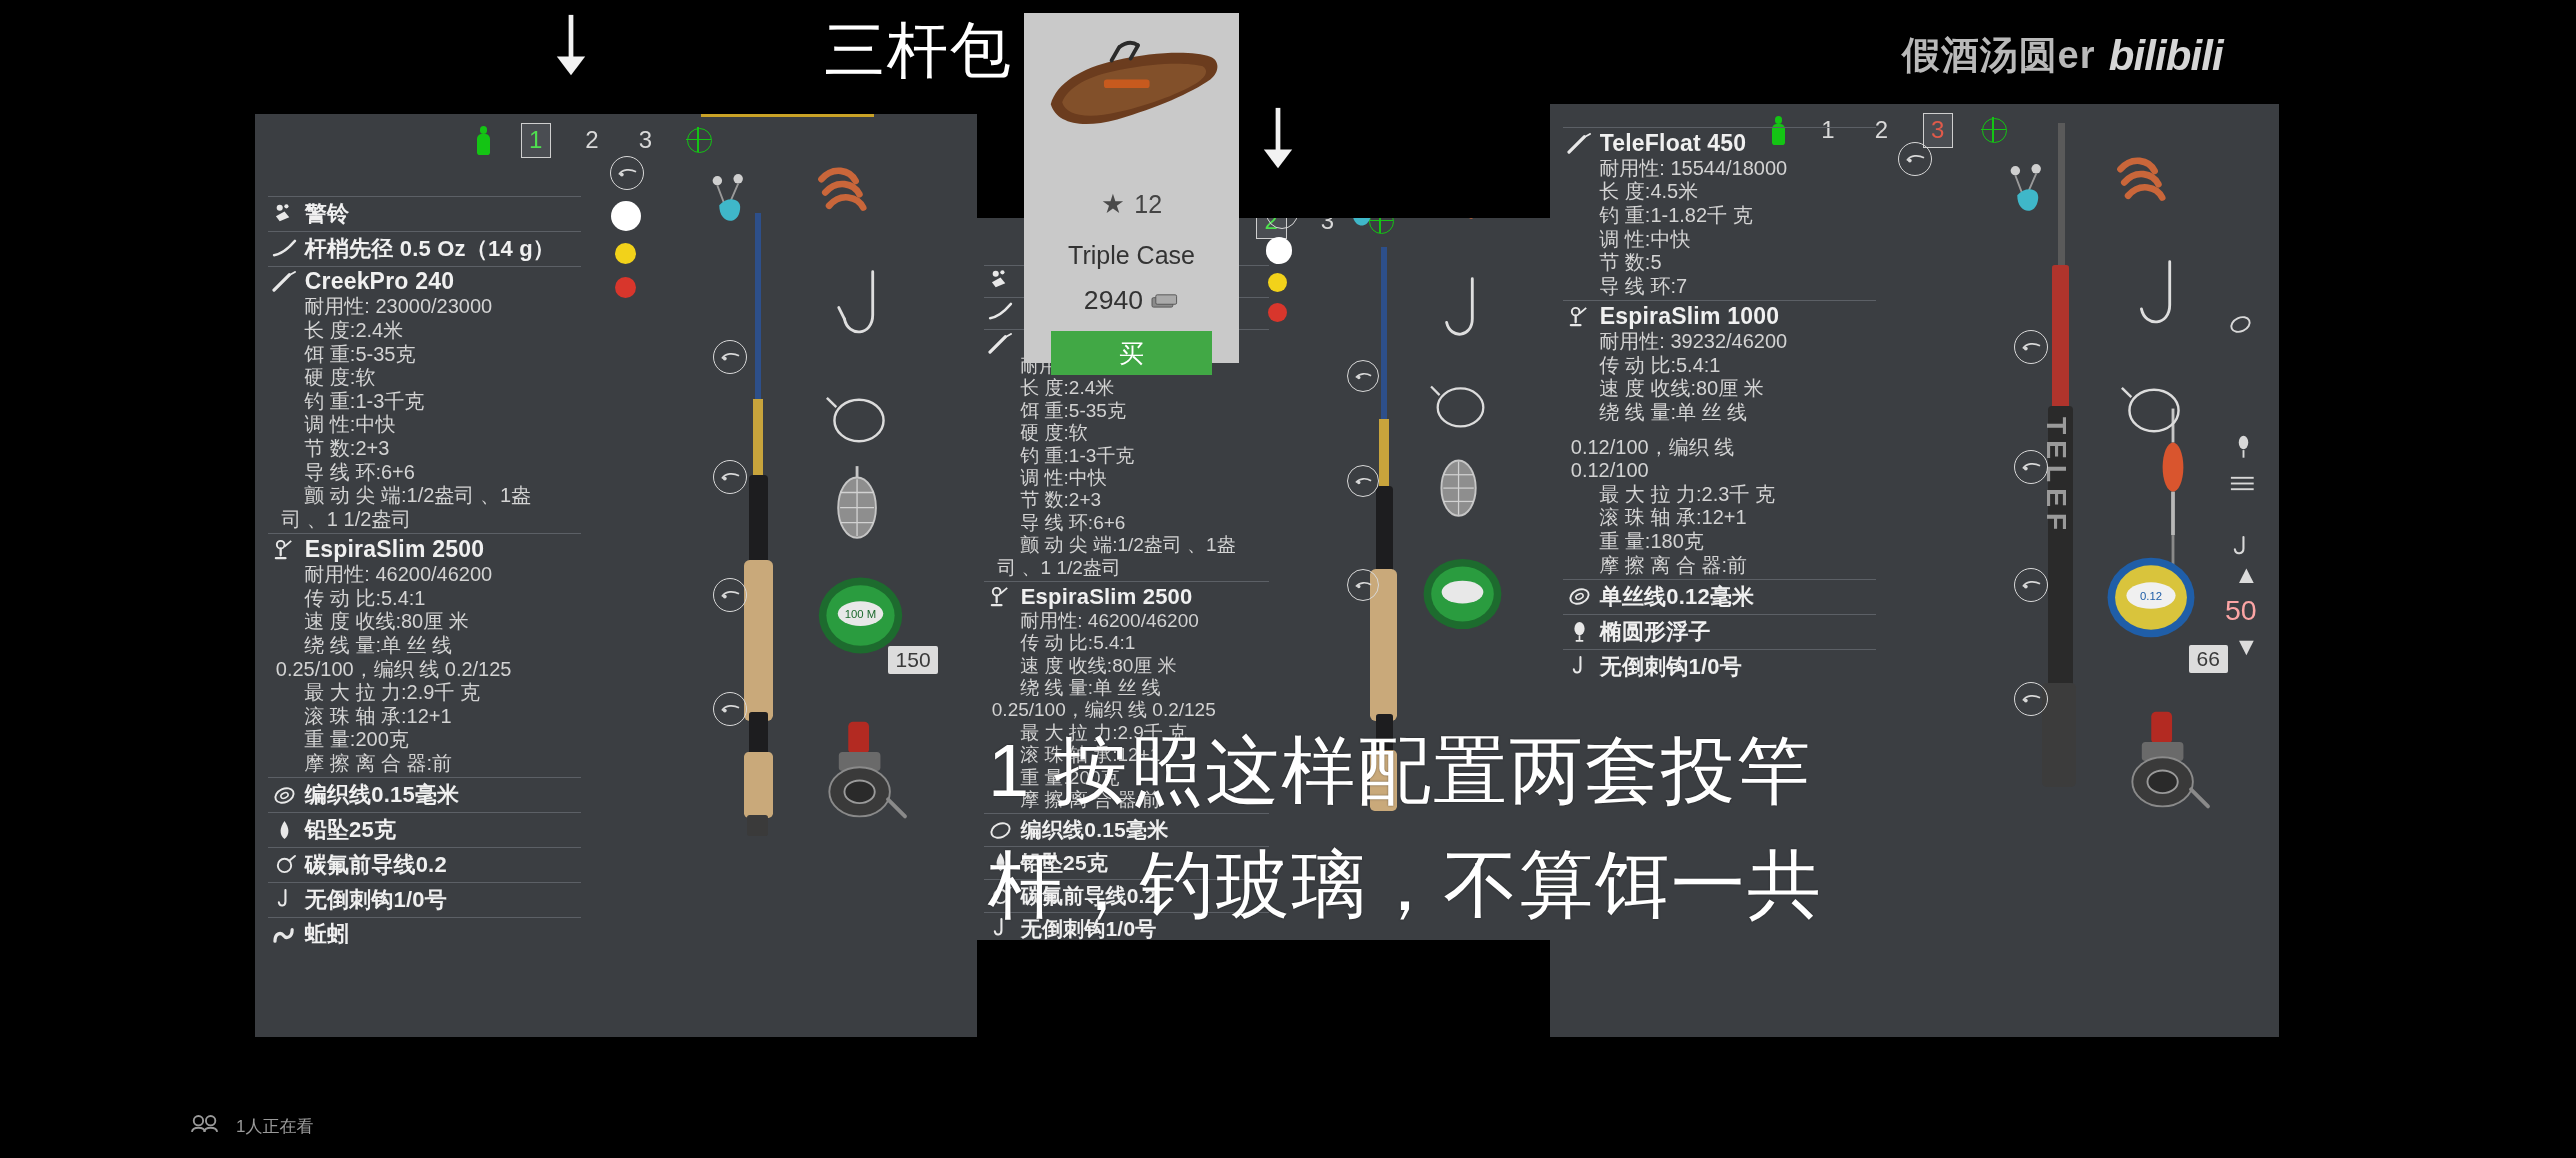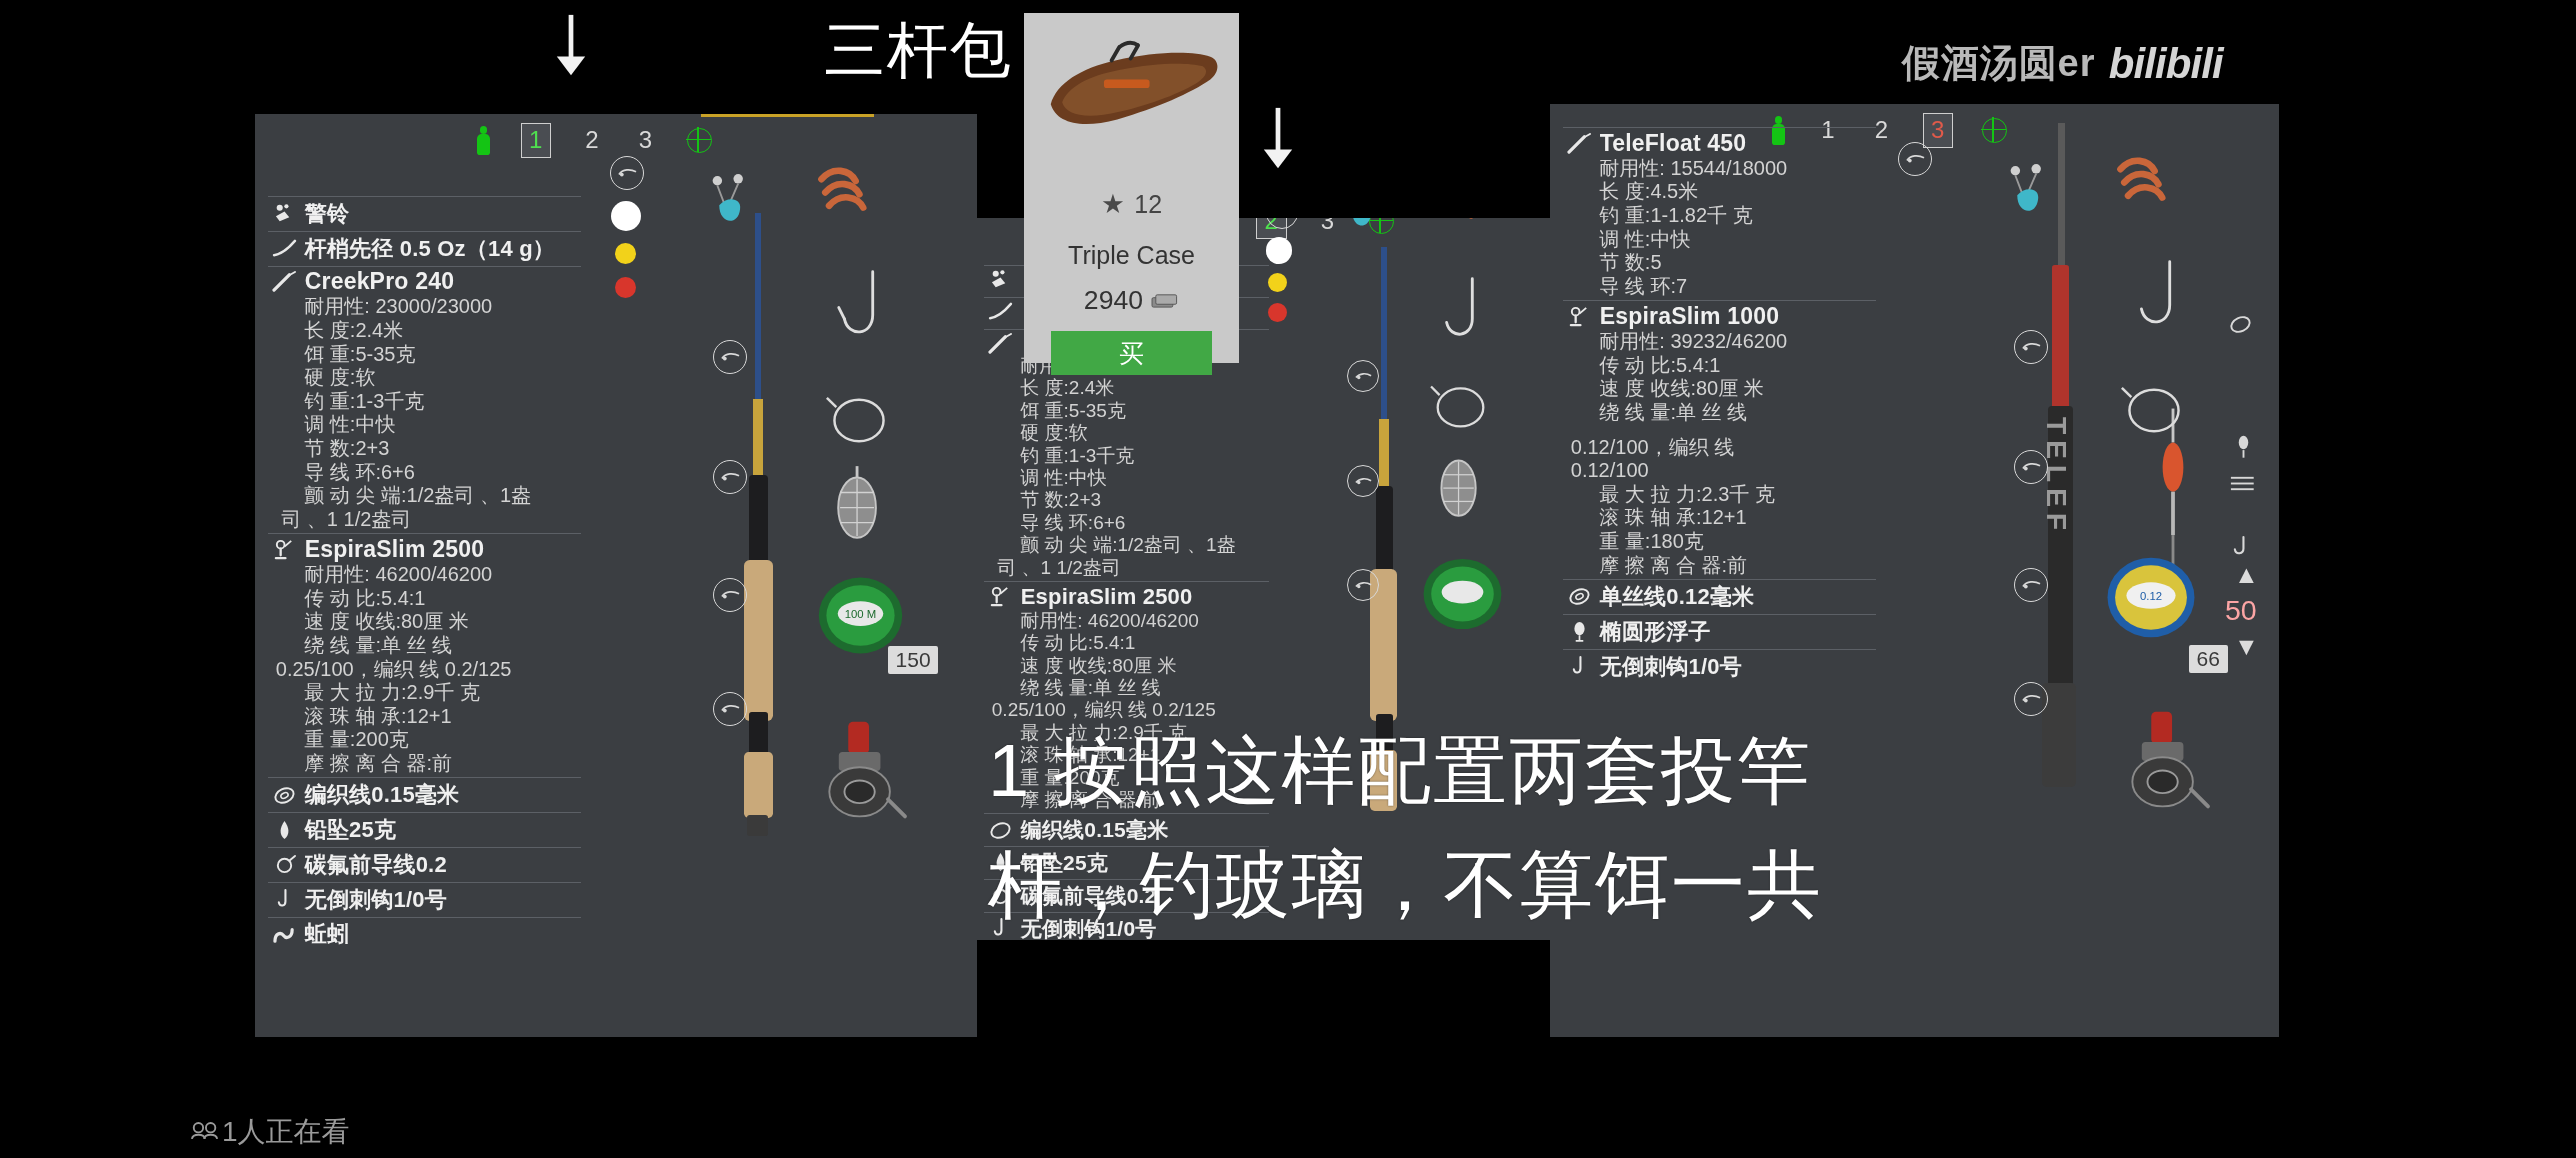--- a/index.html
+++ b/index.html
@@ -146,22 +146,22 @@
   .watermark {
     position:absolute; color:#b9b9b9; font-size: 38px; font-weight:bold;
     letter-spacing:0.9px; white-space:nowrap;
     display:flex; align-items:center; gap: 13.3px;
   }
   .bili {
     font-size: 42px; font-style: italic; font-weight: bold;
     color:#d5d5d5; letter-spacing: -0.9px;
   }
   .viewers {
-    position:absolute; color:#9a9a9a; font-size:28px;
-    display:flex; align-items:center; gap:2px; white-space:nowrap;
+    position:absolute; color:#9a9a9a; font-size:17px;
+    display:flex; align-items:center; gap:16px; white-space:nowrap;
   }
 
   .badgebox {
     position:absolute; background:#dcdcdc; color:#3a3a3a;
     font-size: 21px; padding: 1.9px 7.6px; border-radius:1.9px;
   }
 
   .sidenum {
     position:absolute; color:#fca5a5; font-size: 28.5px;
   }
@@ -885,21 +885,21 @@
   </div>
   <div class="arrow" style="left:1256px; top:106px;">
     <svg width="44" height="68" viewBox="0 0 46 72">
         <path d="M23 2 L23 50" stroke="#f2f2f2" stroke-width="5"></path>
         <path d="M8 46 L23 66 L38 46 Z" fill="#f2f2f2"></path>
       </svg>
   </div>
 
   <div class="title-cn" style="left:824px; top:9.5px;">三杆包</div>
 
-  <div class="watermark" style="left:1902px; top:38px;">
+  <div class="watermark" style="left:1902px; top:30px;">
     <span>假酒汤圆er</span>
     <span class="bili">bilibili</span>
   </div>
 
   <div class="subtitle" style="left:988px; top:722px;">1 按照这样配置两套投竿</div>
   <div class="subtitle" style="left:988px; top:836px;">杆，钓玻璃，不算饵一共</div>
 
   <div class="viewers" style="left:190px; top:1113px;">
     <span>
       <svg width="30" height="21" viewBox="0 0 32 22">

